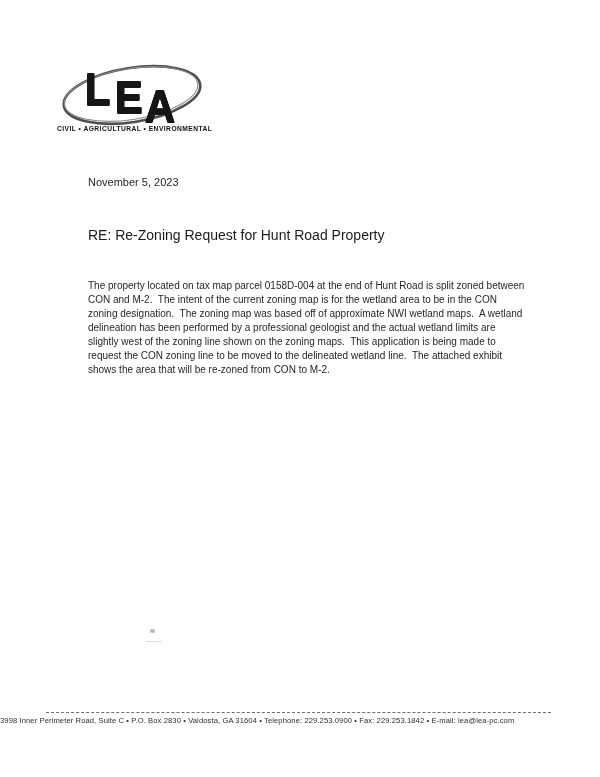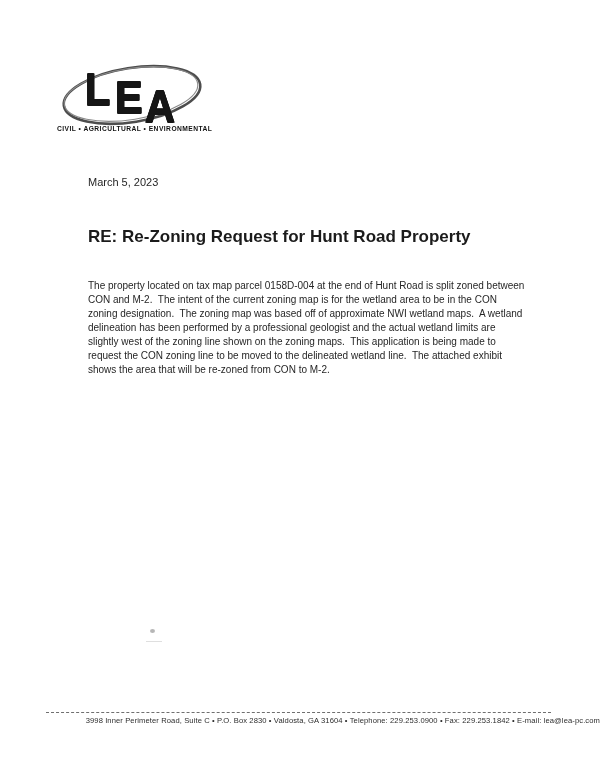--- a/index.html
+++ b/index.html
@@ -60,22 +60,22 @@
     position: absolute;
     left: 88px;
     top: 176px;
     font-size: 11px;
     color: #262626;
   }
   .subject-line {
     position: absolute;
     left: 88px;
     top: 227px;
-    font-size: 17px;
-    font-weight: bold;
+    font-size: 14px;
+    font-weight: normal;
     color: #1b1b1b;
   }
   .body-paragraph {
     position: absolute;
     left: 88px;
     top: 279px;
     width: 437px;
     font-size: 10px;
     line-height: 14px;
     color: #262626;
@@ -110,21 +110,21 @@
     top: 712px;
     width: 505px;
     height: 0;
     border-top: 1.4px dashed #6f6f6f;
   }
   .footer-text {
     position: absolute;
     left: 0;
     top: 716px;
     width: 600px;
-    text-align: right;
+    text-align: left;
     font-size: 7.6px;
     letter-spacing: 0.1px;
     color: #2d2d2d;
   }
 </style>
 </head>
 <body>
 
 <div class="page">
 
@@ -132,21 +132,21 @@
     <svg class="logo-ellipse" width="160" height="78" viewBox="0 0 160 78">
       <ellipse cx="75" cy="33" rx="69" ry="27" transform="rotate(-9 75 33)" fill="none" stroke="#4d4d4d" stroke-width="2.6"></ellipse>
       <ellipse cx="74" cy="32" rx="67.5" ry="25.5" transform="rotate(-9 74 32)" fill="none" stroke="#8a8a8a" stroke-width="1.1"></ellipse>
     </svg>
     <span class="logo-letter letter-l">L</span>
     <span class="logo-letter letter-e">E</span>
     <span class="logo-letter letter-a">A</span>
     <div class="logo-tagline">CIVIL • AGRICULTURAL • ENVIRONMENTAL</div>
   </div>
 
-  <div class="date-line">March 5, 2023</div>
+  <div class="date-line">November 5, 2023</div>
 
   <div class="subject-line">RE: Re-Zoning Request for Hunt Road Property</div>
 
   <div class="body-paragraph">The property located on tax map parcel 0158D-004 at the end of Hunt Road is split zoned between CON and M-2.  The intent of the current zoning map is for the wetland area to be in the CON zoning designation.  The zoning map was based off of approximate NWI wetland maps.  A wetland delineation has been performed by a professional geologist and the actual wetland limits are slightly west of the zoning line shown on the zoning maps.  This application is being made to request the CON zoning line to be moved to the delineated wetland line.  The attached exhibit shows the area that will be re-zoned from CON to M-2.</div>
 
   <div class="scan-speck"></div>
   <div class="scan-smudge"></div>
 
   <div class="footer-rule"></div>
   <div class="footer-text">3998 Inner Perimeter Road, Suite C • P.O. Box 2830 • Valdosta, GA 31604 • Telephone: 229.253.0900 • Fax: 229.253.1842 • E-mail: lea@lea-pc.com</div>

